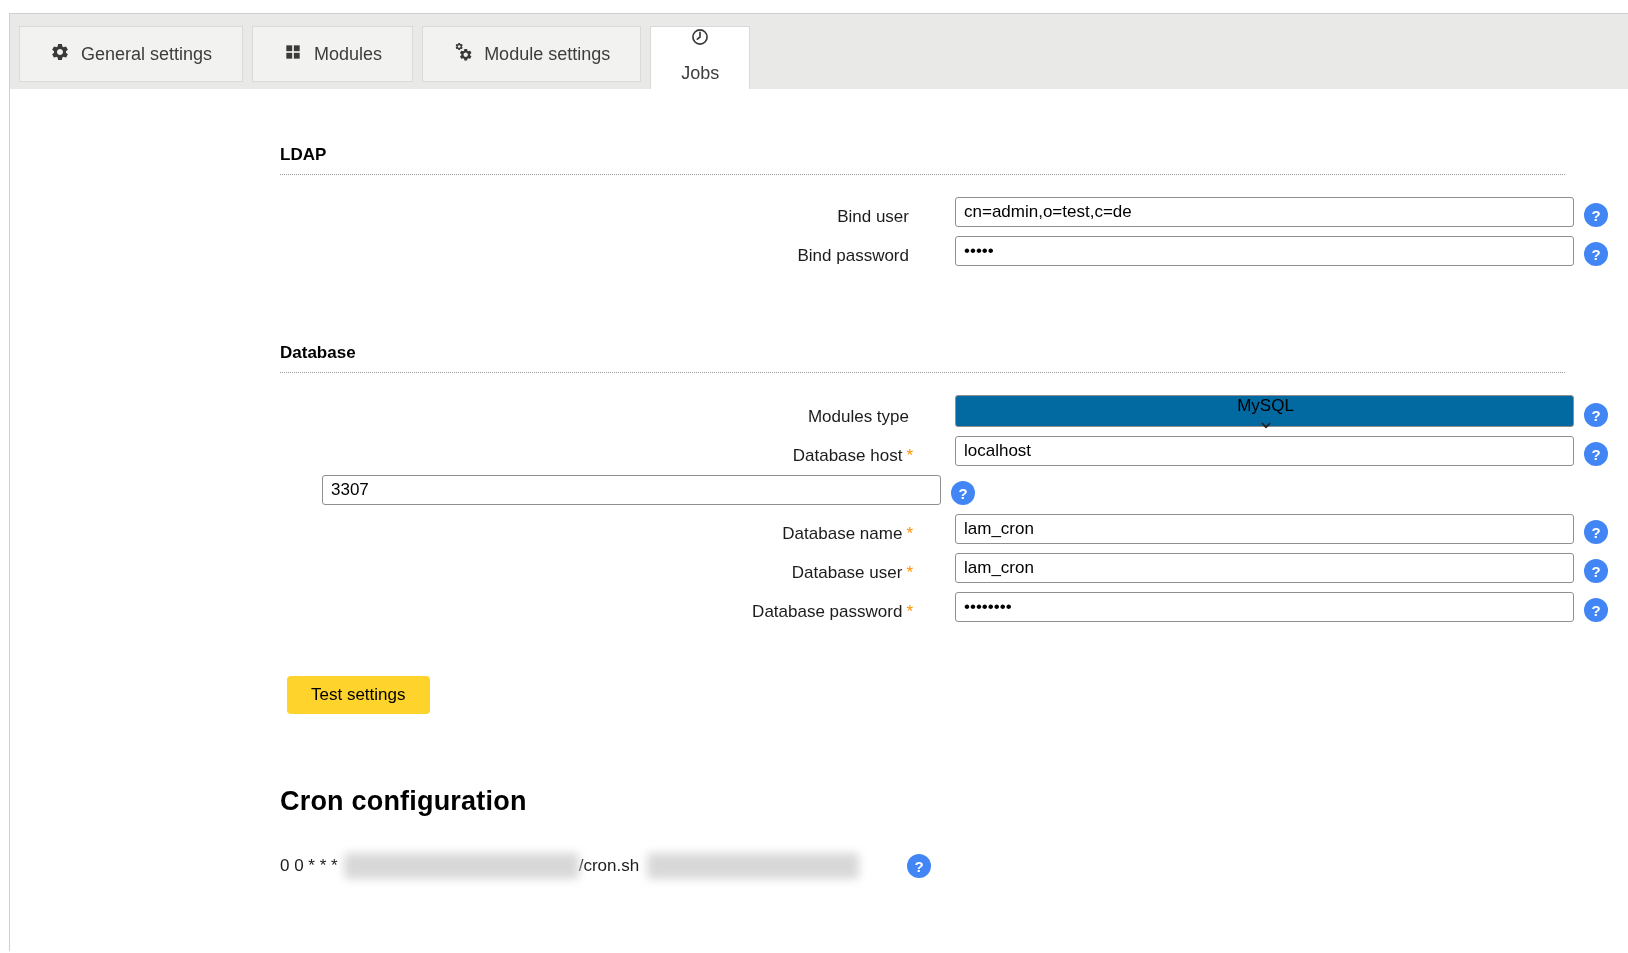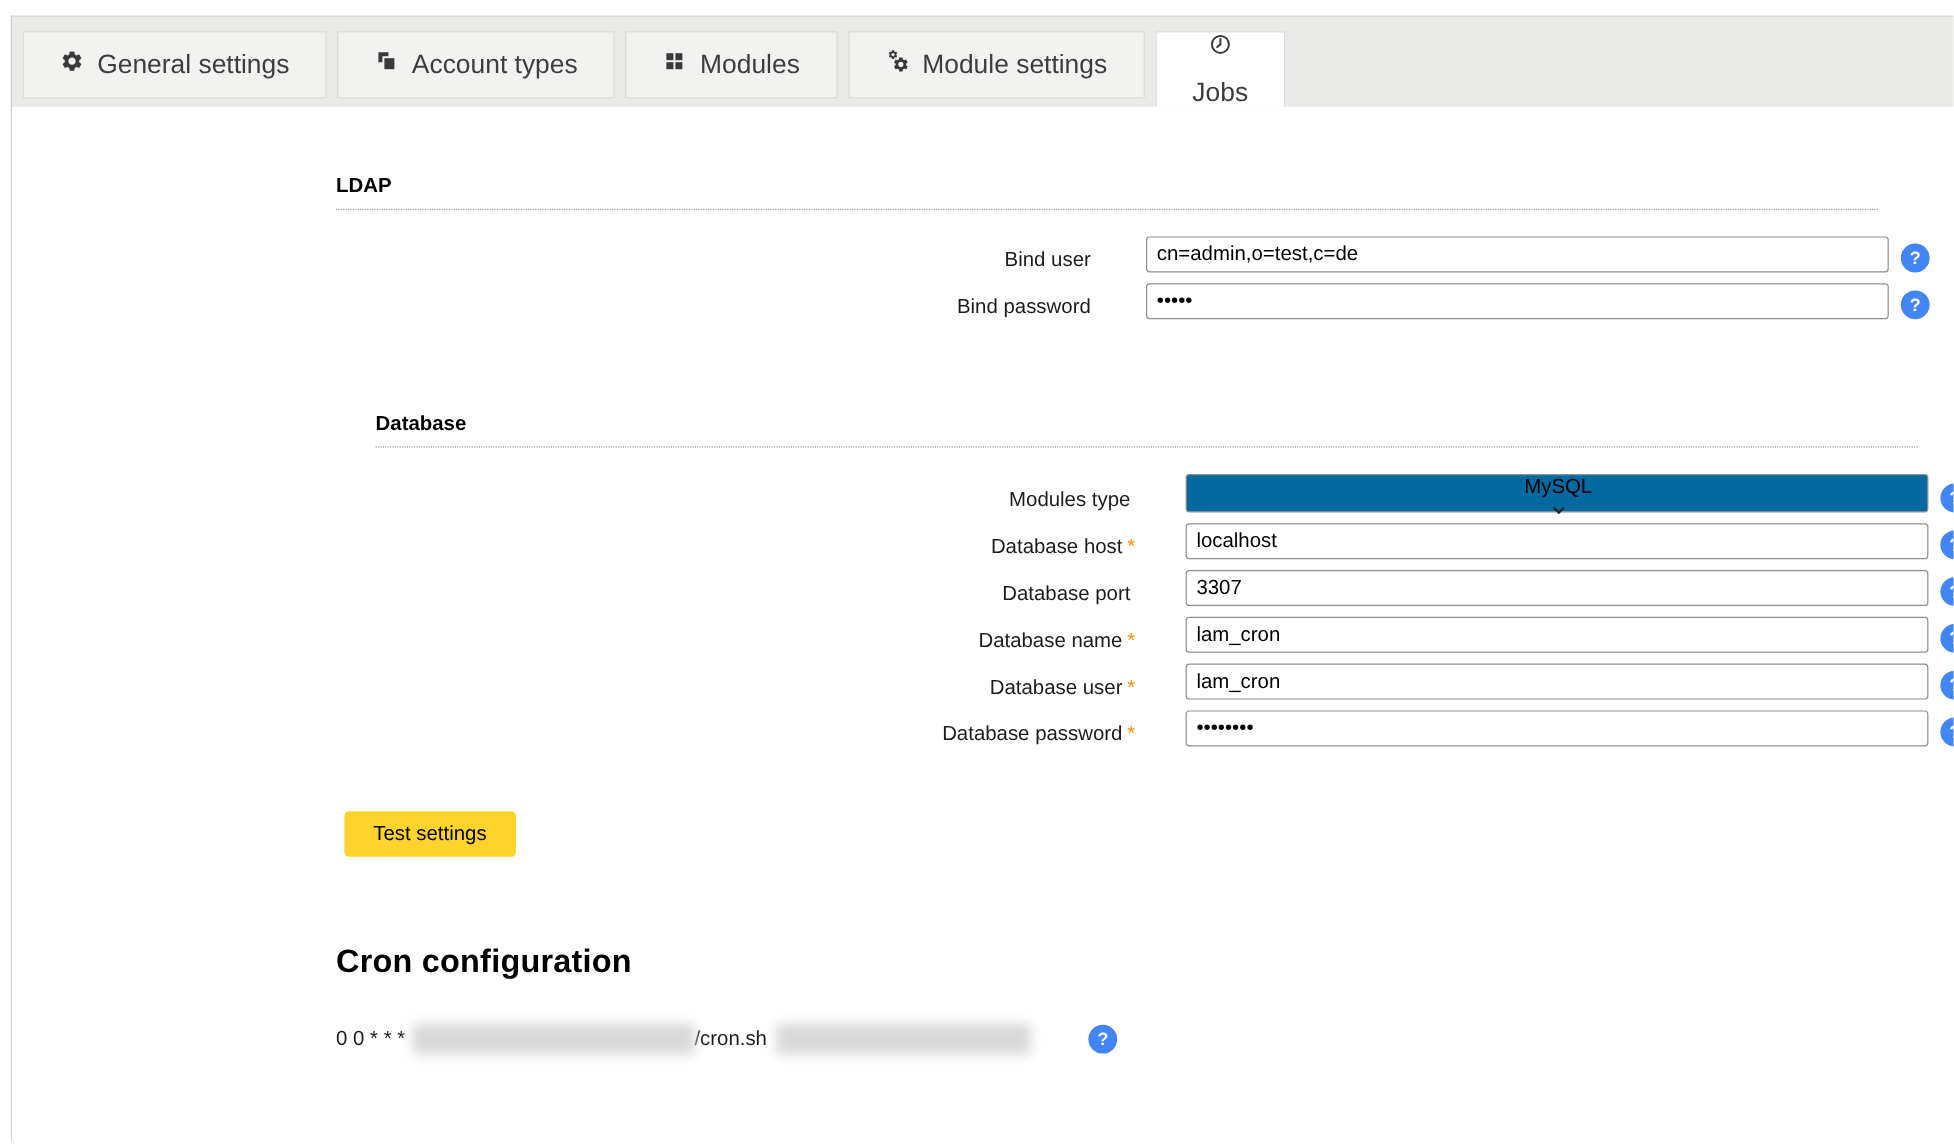--- a/index.html
+++ b/index.html
@@ -12,21 +12,21 @@
     border:1px solid #cfcfcf;border-right:none;border-bottom:none;
     background:#fff;box-sizing:border-box;
   }
   .tabbar{
     background:#e9e9e7;height:75px;box-sizing:border-box;
     padding:12px 0 0 9px;display:flex;gap:9px;align-items:flex-start;
   }
   .tab{
     display:flex;align-items:center;gap:11px;padding:0 30px;height:56px;
     background:#f2f2f0;border:1px solid #d9d9d7;box-sizing:border-box;
-    font-size:22px;color:#3d3d3d;cursor:pointer;white-space:nowrap;
+    font-size:18px;color:#3d3d3d;cursor:pointer;white-space:nowrap;
   }
   .tab.active{background:#ffffff;height:63px;border-bottom:none;flex-direction:column;}
   .tab svg{flex:none;}
   .content{padding:56px 0 0 270px;}
   .section{width:1285px;}
   .sec-title{
     font-size:17px;font-weight:bold;color:#000;
     padding-bottom:9px;border-bottom:1px dotted #999;
   }
   .rows{margin-top:22px;}
@@ -41,21 +41,21 @@
   .selectbox{
     height:32px;border:1px solid #8f8f8f;border-radius:3px;background:#0369a1;
     display:flex;align-items:center;justify-content:space-between;
     padding:0 8px 0 10px;font-size:17px;cursor:pointer;color:#000;flex-direction:column;
   }
   .help{
     width:24px;height:24px;border-radius:50%;background:#4285f4;color:#fff;
     font-size:15px;font-weight:bold;display:flex;align-items:center;
     justify-content:center;margin-left:10px;flex:none;cursor:pointer;user-select:none;
   }
-  .db-section{margin-top:77px;margin-left:33px;}
+  .db-section{margin-top:77px;}
   .btn-wrap{margin:54px 0 0 7px;}
   .btn{
     background:#fdd32c;border:none;border-radius:4px;height:38px;padding:0 24px;
     font-size:17px;font-family:inherit;color:#000;cursor:pointer;
   }
   .cron-title{margin-top:72px;font-size:27px;font-weight:bold;color:#000;letter-spacing:.2px;}
   .cron-line{margin-top:36px;display:flex;align-items:center;font-size:17px;color:#1c1c1c;}
   .blur{height:26px;border-radius:4px;background:#d8d8d8;filter:blur(5px);flex:none;}
   .blur1{width:235px;margin-left:6px;}
   .blur2{width:212px;margin-left:8px;}
@@ -71,27 +71,20 @@
 </svg>
 
 <div class="frame">
 
   <div class="tabbar">
     <div class="tab">
       <span><svg width="20" height="20" viewBox="0 0 24 24" fill="#3a3a3a">
             <use href="#gearp"></use>
           </svg></span>
       <span>General settings</span>
-    </div>
-    <div class="tab">
-      <span><svg width="20" height="20" viewBox="0 0 24 24" fill="#3a3a3a">
-            <path d="M4 3h10v4H8v6H4z"></path>
-            <rect x="10" y="9" width="10" height="11"></rect>
-          </svg></span>
-      <span>Account types</span>
     </div>
     <div class="tab">
       <span><svg width="20" height="20" viewBox="0 0 24 24" fill="#3a3a3a">
             <rect x="4" y="4" width="7" height="7"></rect>
             <rect x="13" y="4" width="7" height="7"></rect>
             <rect x="4" y="13" width="7" height="7"></rect>
             <rect x="13" y="13" width="7" height="7"></rect>
           </svg></span>
       <span>Modules</span>
     </div>
@@ -145,21 +138,20 @@
                 </svg></span>
           </div>
           <div class="help">?</div>
         </div>
         <div class="row">
           <div class="lbl"><span>Database host</span><span class="req">*</span></div>
           <input class="ctl" type="text" value="localhost" style="">
           <div class="help">?</div>
         </div>
         <div class="row">
-          <div class="lbl"><span>Database port</span><span class="req"></span></div>
           <input class="ctl" type="text" value="3307" style="">
           <div class="help">?</div>
         </div>
         <div class="row">
           <div class="lbl"><span>Database name</span><span class="req">*</span></div>
           <input class="ctl" type="text" value="lam_cron" style="">
           <div class="help">?</div>
         </div>
         <div class="row">
           <div class="lbl"><span>Database user</span><span class="req">*</span></div>

